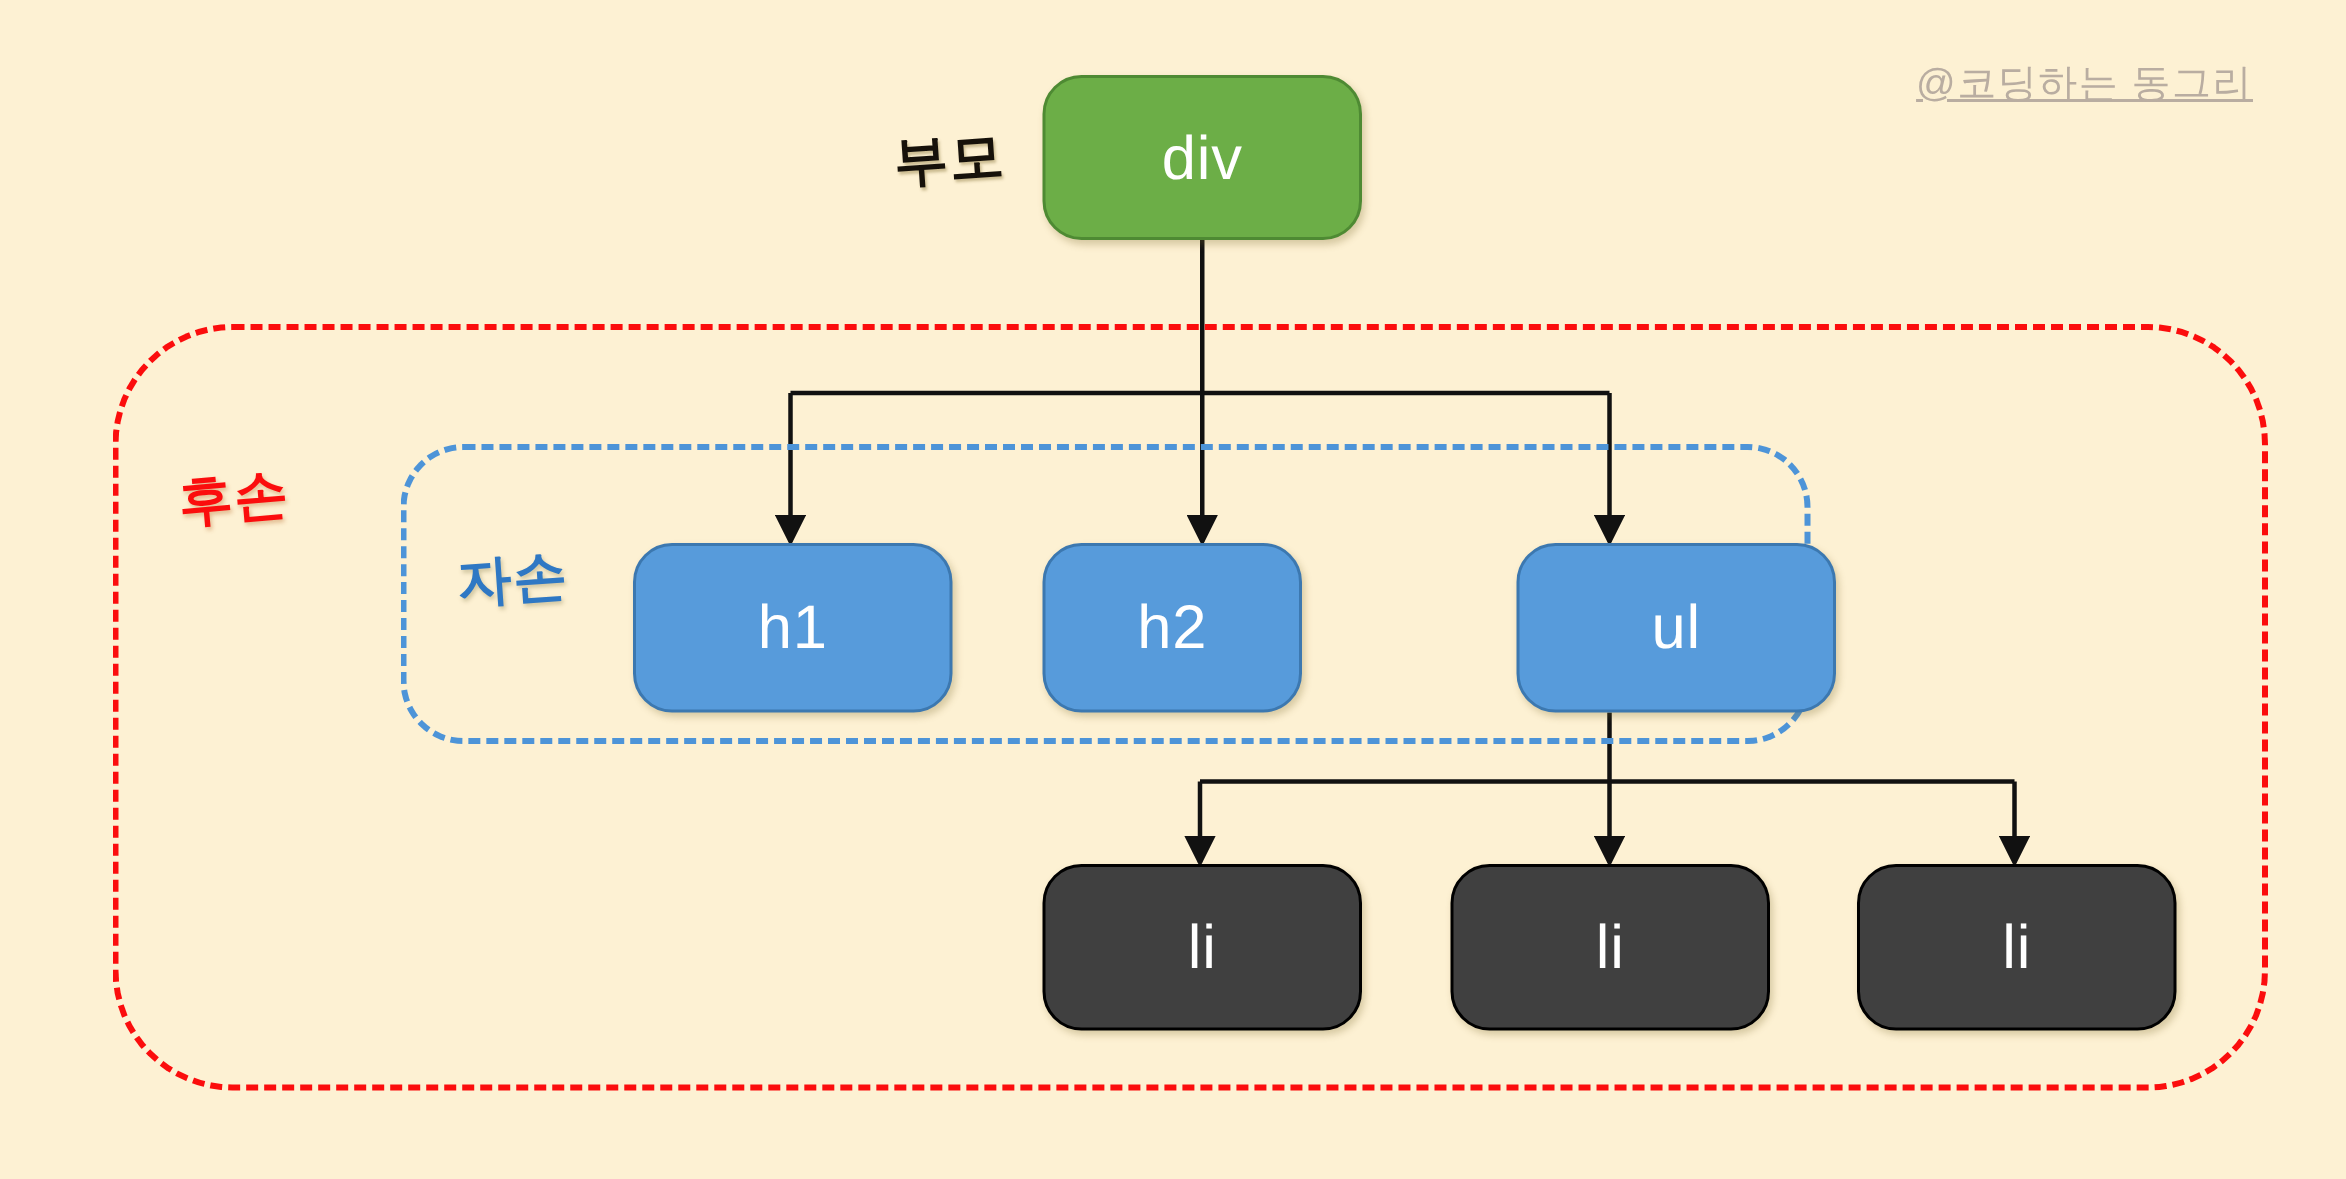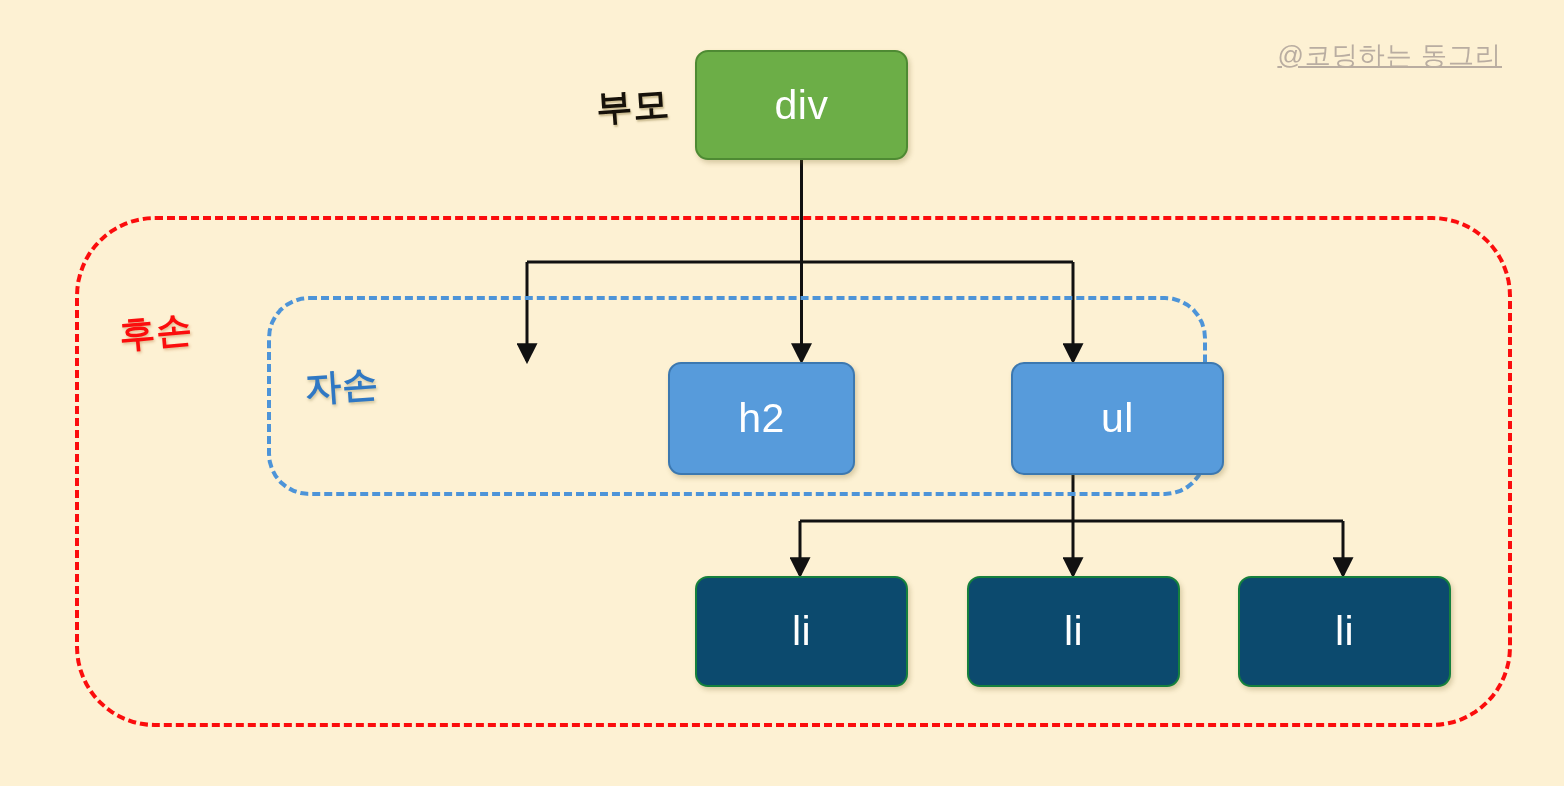--- a/index.html
+++ b/index.html
@@ -27,40 +27,40 @@
     height: 786px;
     pointer-events: none;
   }
 
   
   .node {
     position: absolute;
     display: flex;
     align-items: center;
     justify-content: center;
-    border-radius: 13px;
+    border-radius: 26px;
     color: #ffffff;
     font-size: 41px;
     font-weight: 400;
     letter-spacing: 0.5px;
     box-sizing: border-box;
     box-shadow: 2px 3px 5px rgba(120, 100, 40, 0.28);
     z-index: 3;
   }
   .node-div {
     background: #6cae47;
     border: 2px solid #4e8a33;
   }
   .node-blue {
     background: #579bdb;
     border: 2px solid #3c78b0;
   }
   .node-li {
-    background: #0c4a6e;
-    border: 2px solid #15803d;
+    background: #404040;
+    border: 2px solid #000000;
   }
 
   
   .frame {
     position: absolute;
     box-sizing: border-box;
     z-index: 1;
   }
   .frame-descendant {
     border: 4px dashed #fb0d0d;
@@ -143,21 +143,22 @@
   <div class="frame frame-descendant" style="left:75px; top:216px; width:1437px; height:511px;"></div>
 
   <div class="frame frame-child" style="left:267px; top:296px; width:940px; height:200px;"></div>
 
   <div class="caption caption-parent" style="left:596px; top:82px;">부모</div>
   <div class="caption caption-descendant" style="left:119px; top:308px;">후손</div>
   <div class="caption caption-child" style="left:305px; top:362px;">자손</div>
 
   <div class="node node-div" style="left:695px; top:50px; width:213px; height:110px;">div</div>
 
-  <div class="node node-blue" style="left:668px; top:362px; width:187px; height:113px;">h2</div>
+  <div class="node node-blue" style="left:422px; top:362px; width:213px; height:113px;">h1</div>
+  <div class="node node-blue" style="left:695px; top:362px; width:173px; height:113px;">h2</div>
   <div class="node node-blue" style="left:967px; top:362px; width:213px; height:113px;margin-left:44px;">ul</div>
 
   <div class="node node-li" style="left:695px; top:576px; width:213px; height:111px;">li</div>
   <div class="node node-li" style="left:967px; top:576px; width:213px; height:111px;">li</div>
   <div class="node node-li" style="left:1238px; top:576px; width:213px; height:111px;">li</div>
 
   <div class="watermark">@코딩하는 동그리</div>
 
 </div>
 

